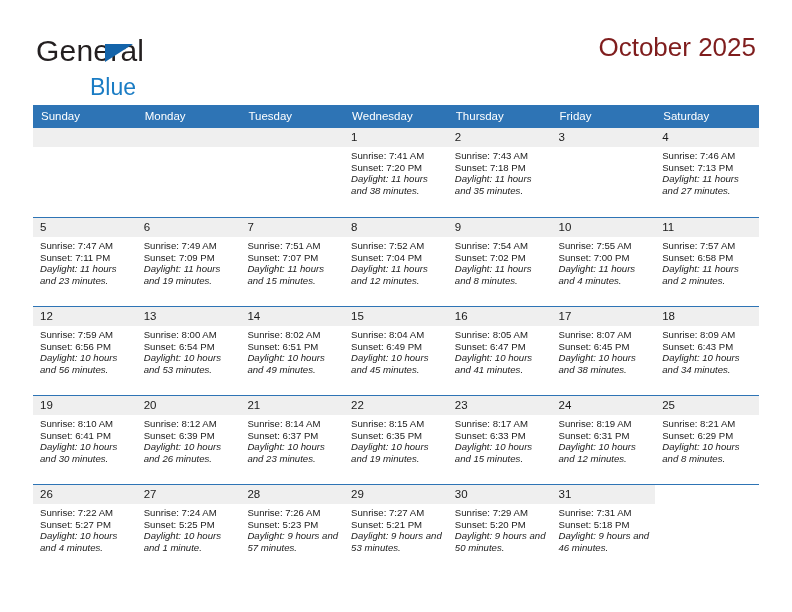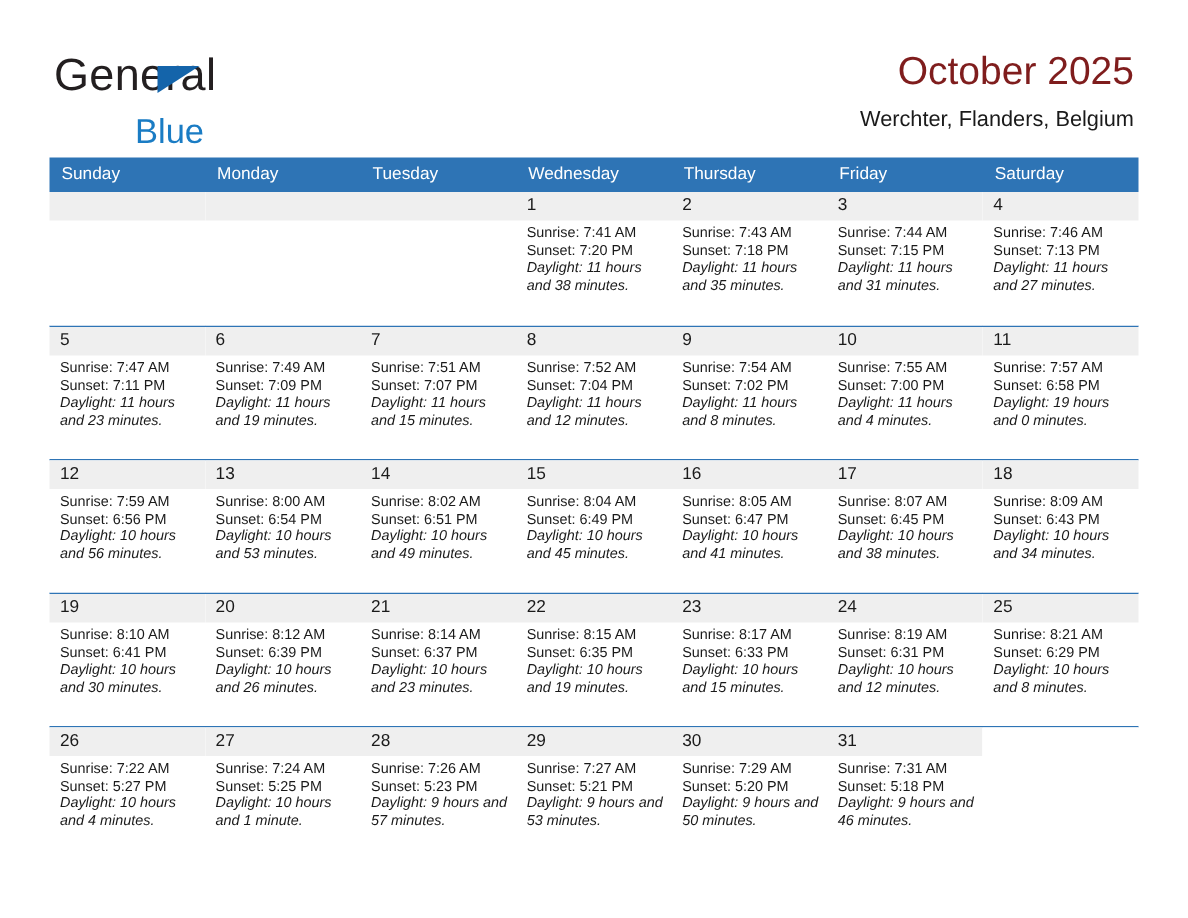--- a/index.html
+++ b/index.html
@@ -154,21 +154,20 @@
   <div class="header">
 
     <div class="brand">
       <span class="brand-general">General</span>
       <span class="brand-tri"></span>
       <span class="brand-blue">Blue</span>
     </div>
 
     <div class="title-block">
       <div class="cal-title">October 2025</div>
-      <div class="cal-subtitle">Werchter, Flanders, Belgium</div>
     </div>
 
   </div>
 
   <div class="calendar">
     <div class="dow-row">
       <div class="dow">Sunday</div>
       <div class="dow">Monday</div>
       <div class="dow">Tuesday</div>
       <div class="dow">Wednesday</div>
@@ -198,25 +197,20 @@
           <div class="cell">
             <div class="datebar">2</div>
             <div class="info">
               <div>Sunrise: 7:43 AM</div>
               <div>Sunset: 7:18 PM</div>
               <div class="daylight">Daylight: 11 hours and 35 minutes.</div>
             </div>
           </div>
           <div class="cell">
             <div class="datebar">3</div>
-            <div class="info">
-              <div>Sunrise: 7:44 AM</div>
-              <div>Sunset: 7:15 PM</div>
-              <div class="daylight">Daylight: 11 hours and 31 minutes.</div>
-            </div>
           </div>
           <div class="cell">
             <div class="datebar">4</div>
             <div class="info">
               <div>Sunrise: 7:46 AM</div>
               <div>Sunset: 7:13 PM</div>
               <div class="daylight">Daylight: 11 hours and 27 minutes.</div>
             </div>
           </div>
         </div>
@@ -267,21 +261,21 @@
               <div>Sunrise: 7:55 AM</div>
               <div>Sunset: 7:00 PM</div>
               <div class="daylight">Daylight: 11 hours and 4 minutes.</div>
             </div>
           </div>
           <div class="cell">
             <div class="datebar">11</div>
             <div class="info">
               <div>Sunrise: 7:57 AM</div>
               <div>Sunset: 6:58 PM</div>
-              <div class="daylight">Daylight: 19 hours and 0 minutes.</div>
+              <div class="daylight">Daylight: 11 hours and 2 minutes.</div>
             </div>
           </div>
         </div>
         <div class="week">
           <div class="cell">
             <div class="datebar">12</div>
             <div class="info">
               <div>Sunrise: 7:59 AM</div>
               <div>Sunset: 6:56 PM</div>
               <div class="daylight">Daylight: 10 hours and 56 minutes.</div>

